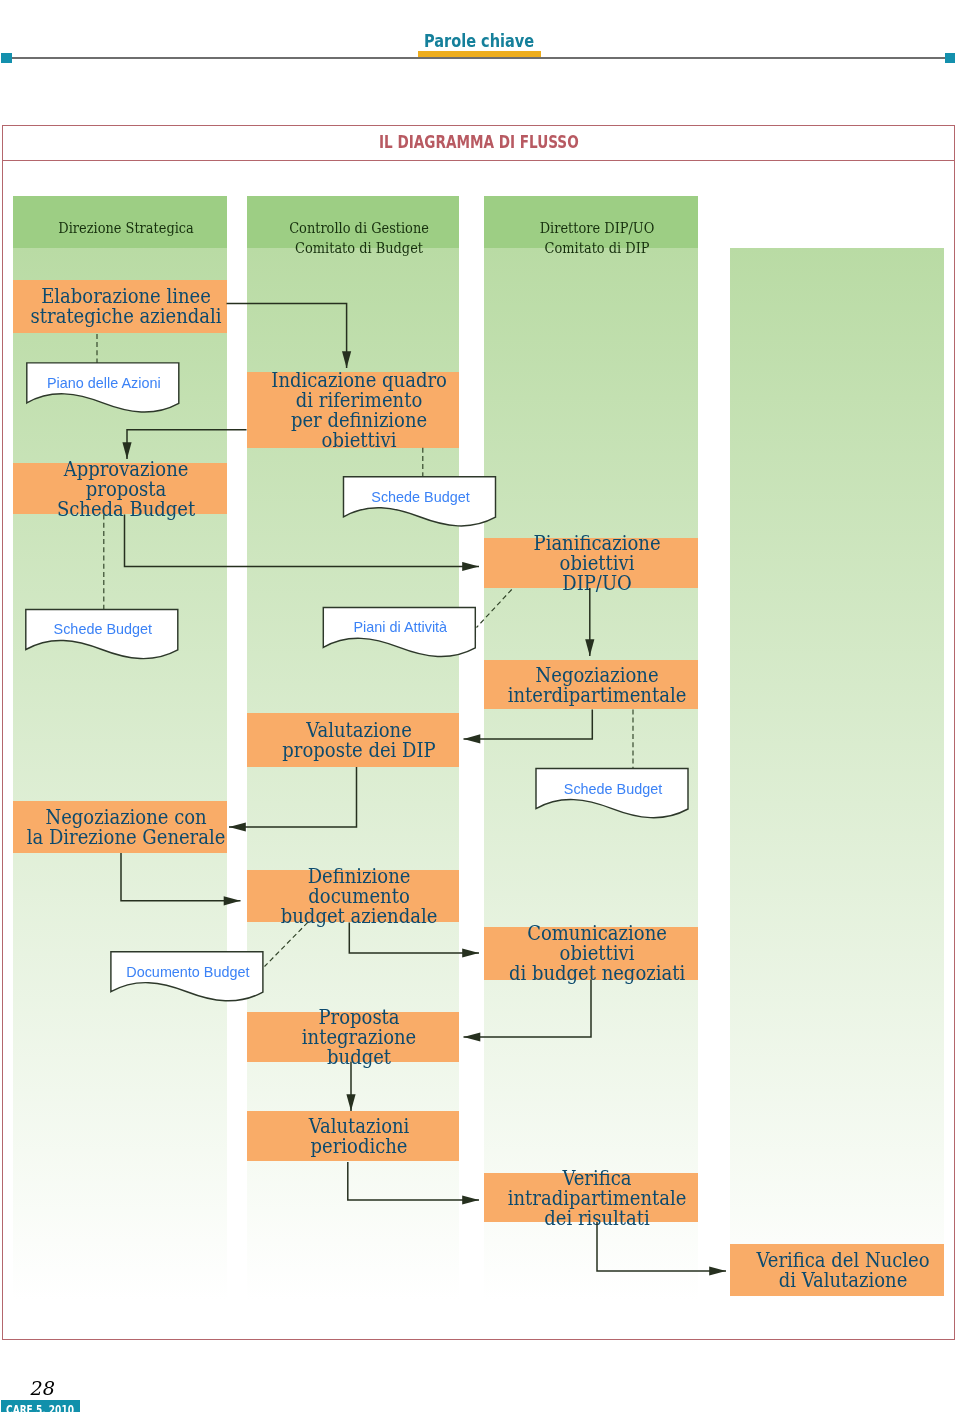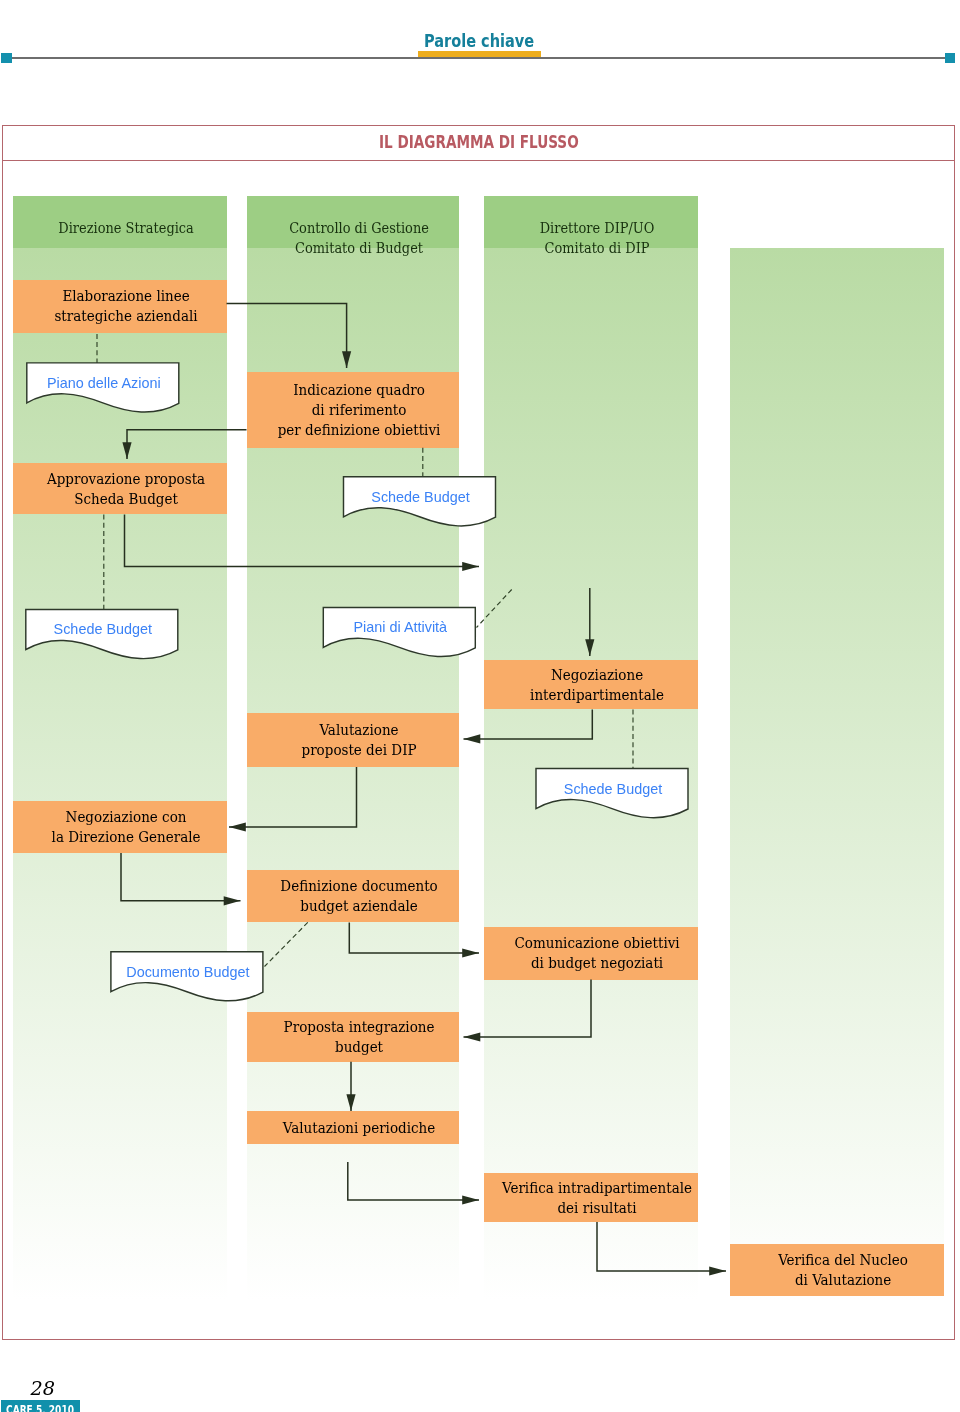--- a/index.html
+++ b/index.html
@@ -33,22 +33,22 @@
   .lane-head{position:absolute;top:168px;height:52.3px;background:#9dce84;box-sizing:border-box;
         padding-left:12.6px;padding-top:22px;
         display:flex;align-items:flex-start;justify-content:center;text-align:center;
         font-family:"DejaVu Serif Condensed","DejaVu Serif",serif;font-size:14.4px;
         color:#16300d;line-height:20px;white-space:pre-line;}
 
   
   .node{position:absolute;background:#f9ac68;display:flex;align-items:center;
         box-sizing:border-box;padding-left:12.6px;
         justify-content:center;text-align:center;white-space:pre-line;
-        font-family:"DejaVu Serif Condensed","DejaVu Serif",serif;font-size:15px;
-        color:#000000;line-height:20px;}
+        font-family:"DejaVu Serif Condensed","DejaVu Serif",serif;font-size:20px;
+        color:#0c4a6e;line-height:20px;}
   .doclabel{position:absolute;width:154px;height:40.4px;display:flex;align-items:center;
         justify-content:center;text-align:center;white-space:pre;
         font-family:Liberation Sans, sans-serif;font-size:14.4px;
         color:#3b82f6;line-height:1;}
 
   
   #page-number{position:absolute;left:30.4px;top:1350.8px;font-family:"DejaVu Serif",serif;
         font-style:italic;font-weight:normal;font-size:19.3px;line-height:1;color:#000000;}
   #issue-badge{position:absolute;left:0.9px;top:1371.6px;width:79.5px;height:32.8px;background:#1190ab;}
   #issue-text{position:absolute;left:6px;top:1376.8px;white-space:pre;
@@ -92,22 +92,24 @@
 
   <div class="node" style="left:246.5px;top:344px;width:212.5px;height:75.7px">Indicazione quadro
 di riferimento
 per definizione obiettivi</div>
   <div class="node" style="left:246.5px;top:685px;width:212.5px;height:54px">Valutazione
 proposte dei DIP</div>
   <div class="node" style="left:246.5px;top:842.3px;width:212.5px;height:52.1px">Definizione documento
 budget aziendale</div>
   <div class="node" style="left:246.5px;top:984px;width:212.5px;height:49.8px">Proposta integrazione
 budget</div>
-  <div class="node" style="left:246.5px;top:1083.3px;width:212.5px;height:33px">Valutazioni periodiche</div>
+  <div class="node" style="left:246.5px;top:1083.3px;width:212.5px;height:50px">Valutazioni periodiche</div>
 
+  <div class="node" style="left:484px;top:509.5px;width:213.5px;height:50.5px">Pianificazione obiettivi
+DIP/UO</div>
   <div class="node" style="left:484px;top:632px;width:213.5px;height:49.4px">Negoziazione
 interdipartimentale</div>
   <div class="node" style="left:484px;top:899px;width:213.5px;height:52.6px">Comunicazione obiettivi
 di budget negoziati</div>
   <div class="node" style="left:484px;top:1145px;width:213.5px;height:49px">Verifica intradipartimentale
 dei risultati</div>
 
   <div class="node" style="left:729.8px;top:1216px;width:214px;height:52px">Verifica del Nucleo
 di Valutazione</div>
 

